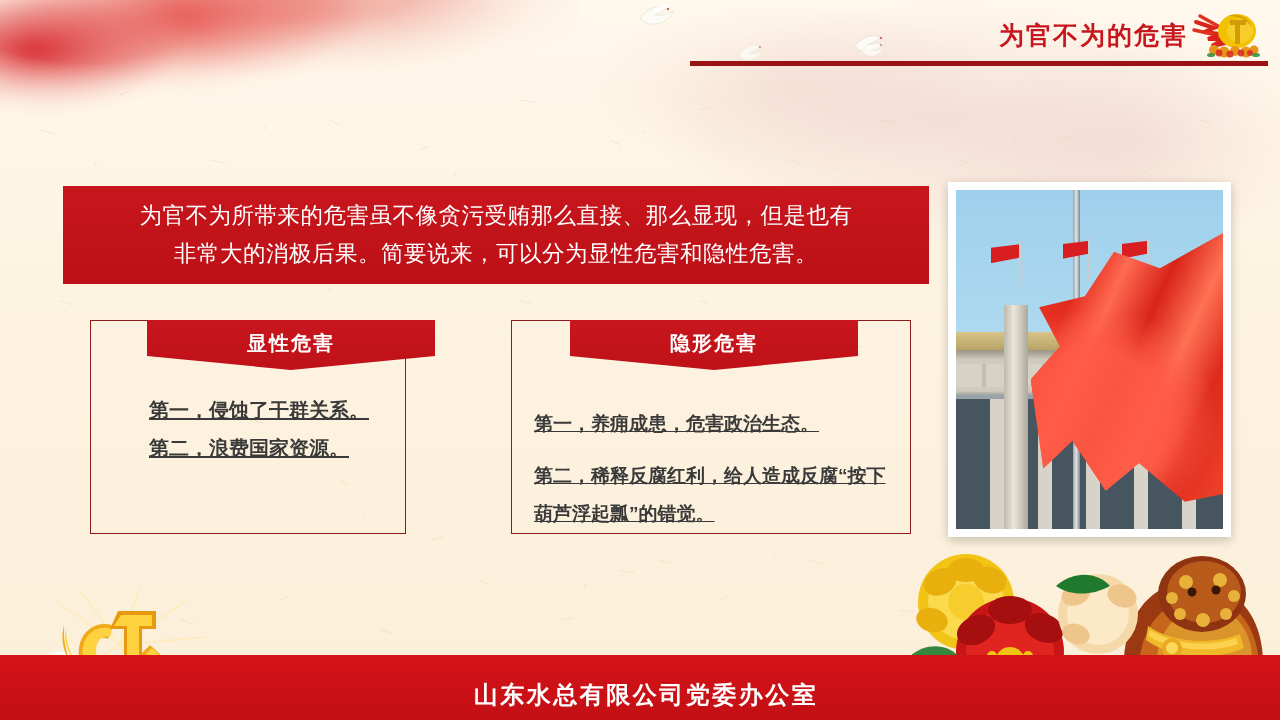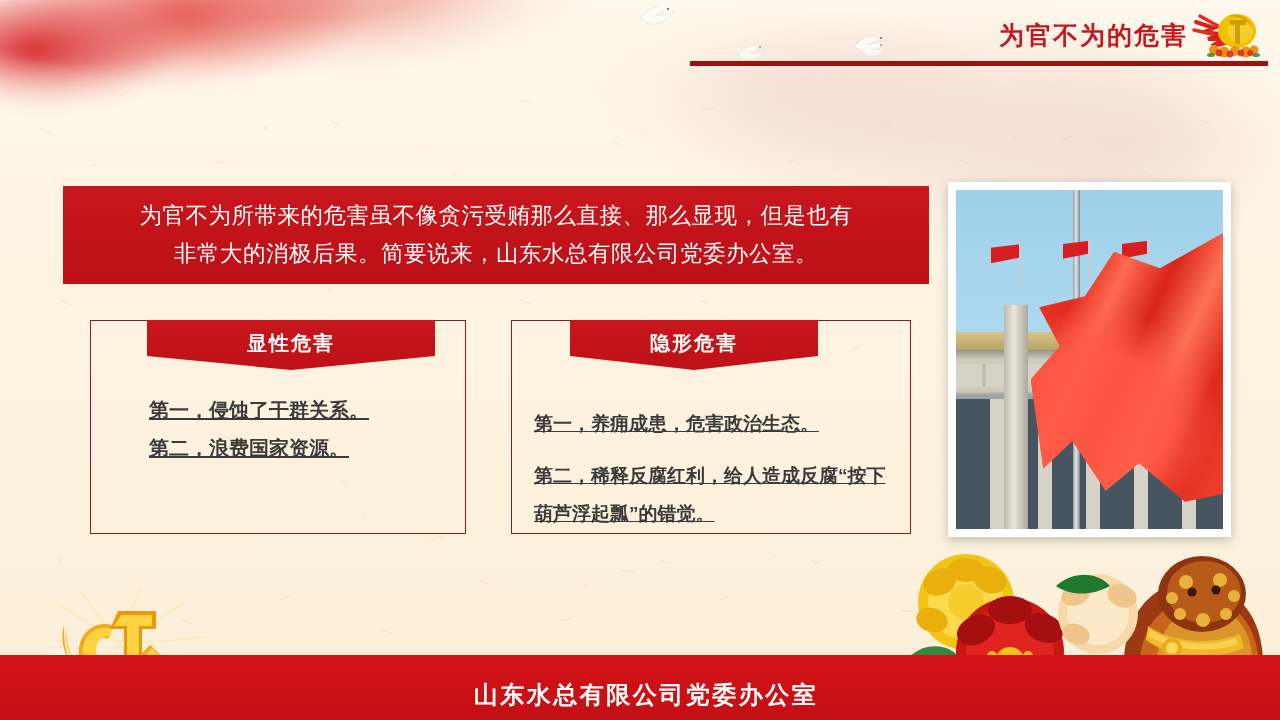--- a/index.html
+++ b/index.html
@@ -69,34 +69,34 @@
   .banner .line {
     font-size:22.5px; line-height:38px; font-weight:500;
     letter-spacing:.5px; white-space:nowrap;
   }
 
   
   .card {
     position:absolute; top:320px; height:214px;
     border:1.5px solid #8C1C1C; background:transparent;
   }
-  .card.left  { left:90px;  width:376px; }
+  .card.left  { left:90px;  width:316px; }
   .card.right { left:511px; width:400px; }
 
   .ribbon {
     position:absolute; top:-1px; height:50px;
     background:linear-gradient(180deg,#C8161D 0%,#BE1117 100%);
     color:#fff; font-size:20px; font-weight:bold; letter-spacing:2px;
     display:flex; align-items:flex-start; justify-content:center;
     padding-top:10px;
     -webkit-clip-path:polygon(0 0,100% 0,100% 72%,50% 100%,0 72%);
     clip-path:polygon(0 0,100% 0,100% 72%,50% 100%,0 72%);
   }
   .card.left  .ribbon { left:56px;  width:288px; }
-  .card.right .ribbon { left:58px;  width:248px; }
+  .card.right .ribbon { left:58px;  width:288px; }
 
   .card-body {
     position:absolute; left:0; right:0; top:70px;
     padding:0 24px;
     color:#3A3A3A; font-weight:bold;
   }
   .card.left  .card-body { font-size:20px; line-height:38px; padding-left:58px; }
   .card.right .card-body { font-size:19px; line-height:38px; padding-left:22px; padding-right:14px; }
   .card-body p { white-space:nowrap;text-decoration:underline; }
   .card.right .card-body p { white-space:normal;margin-top:14px; }
@@ -287,21 +287,21 @@
       </g>
       <g fill="#2E8B3A" opacity=".85">
         <ellipse cx="21" cy="49" rx="4" ry="2"></ellipse>
           <ellipse cx="66" cy="49" rx="4" ry="2"></ellipse>
       </g>
     </svg>
   </div>
 
   <div class="banner">
     <div class="line">为官不为所带来的危害虽不像贪污受贿那么直接、那么显现，但是也有</div>
-    <div class="line">非常大的消极后果。简要说来，山东水总有限公司党委办公室。</div>
+    <div class="line">非常大的消极后果。简要说来，可以分为显性危害和隐性危害。</div>
   </div>
 
   <div class="card left">
     <div class="ribbon">显性危害</div>
     <div class="card-body">
       <p>第一，侵蚀了干群关系。</p>
       <p>第二，浪费国家资源。</p>
     </div>
   </div>
 

